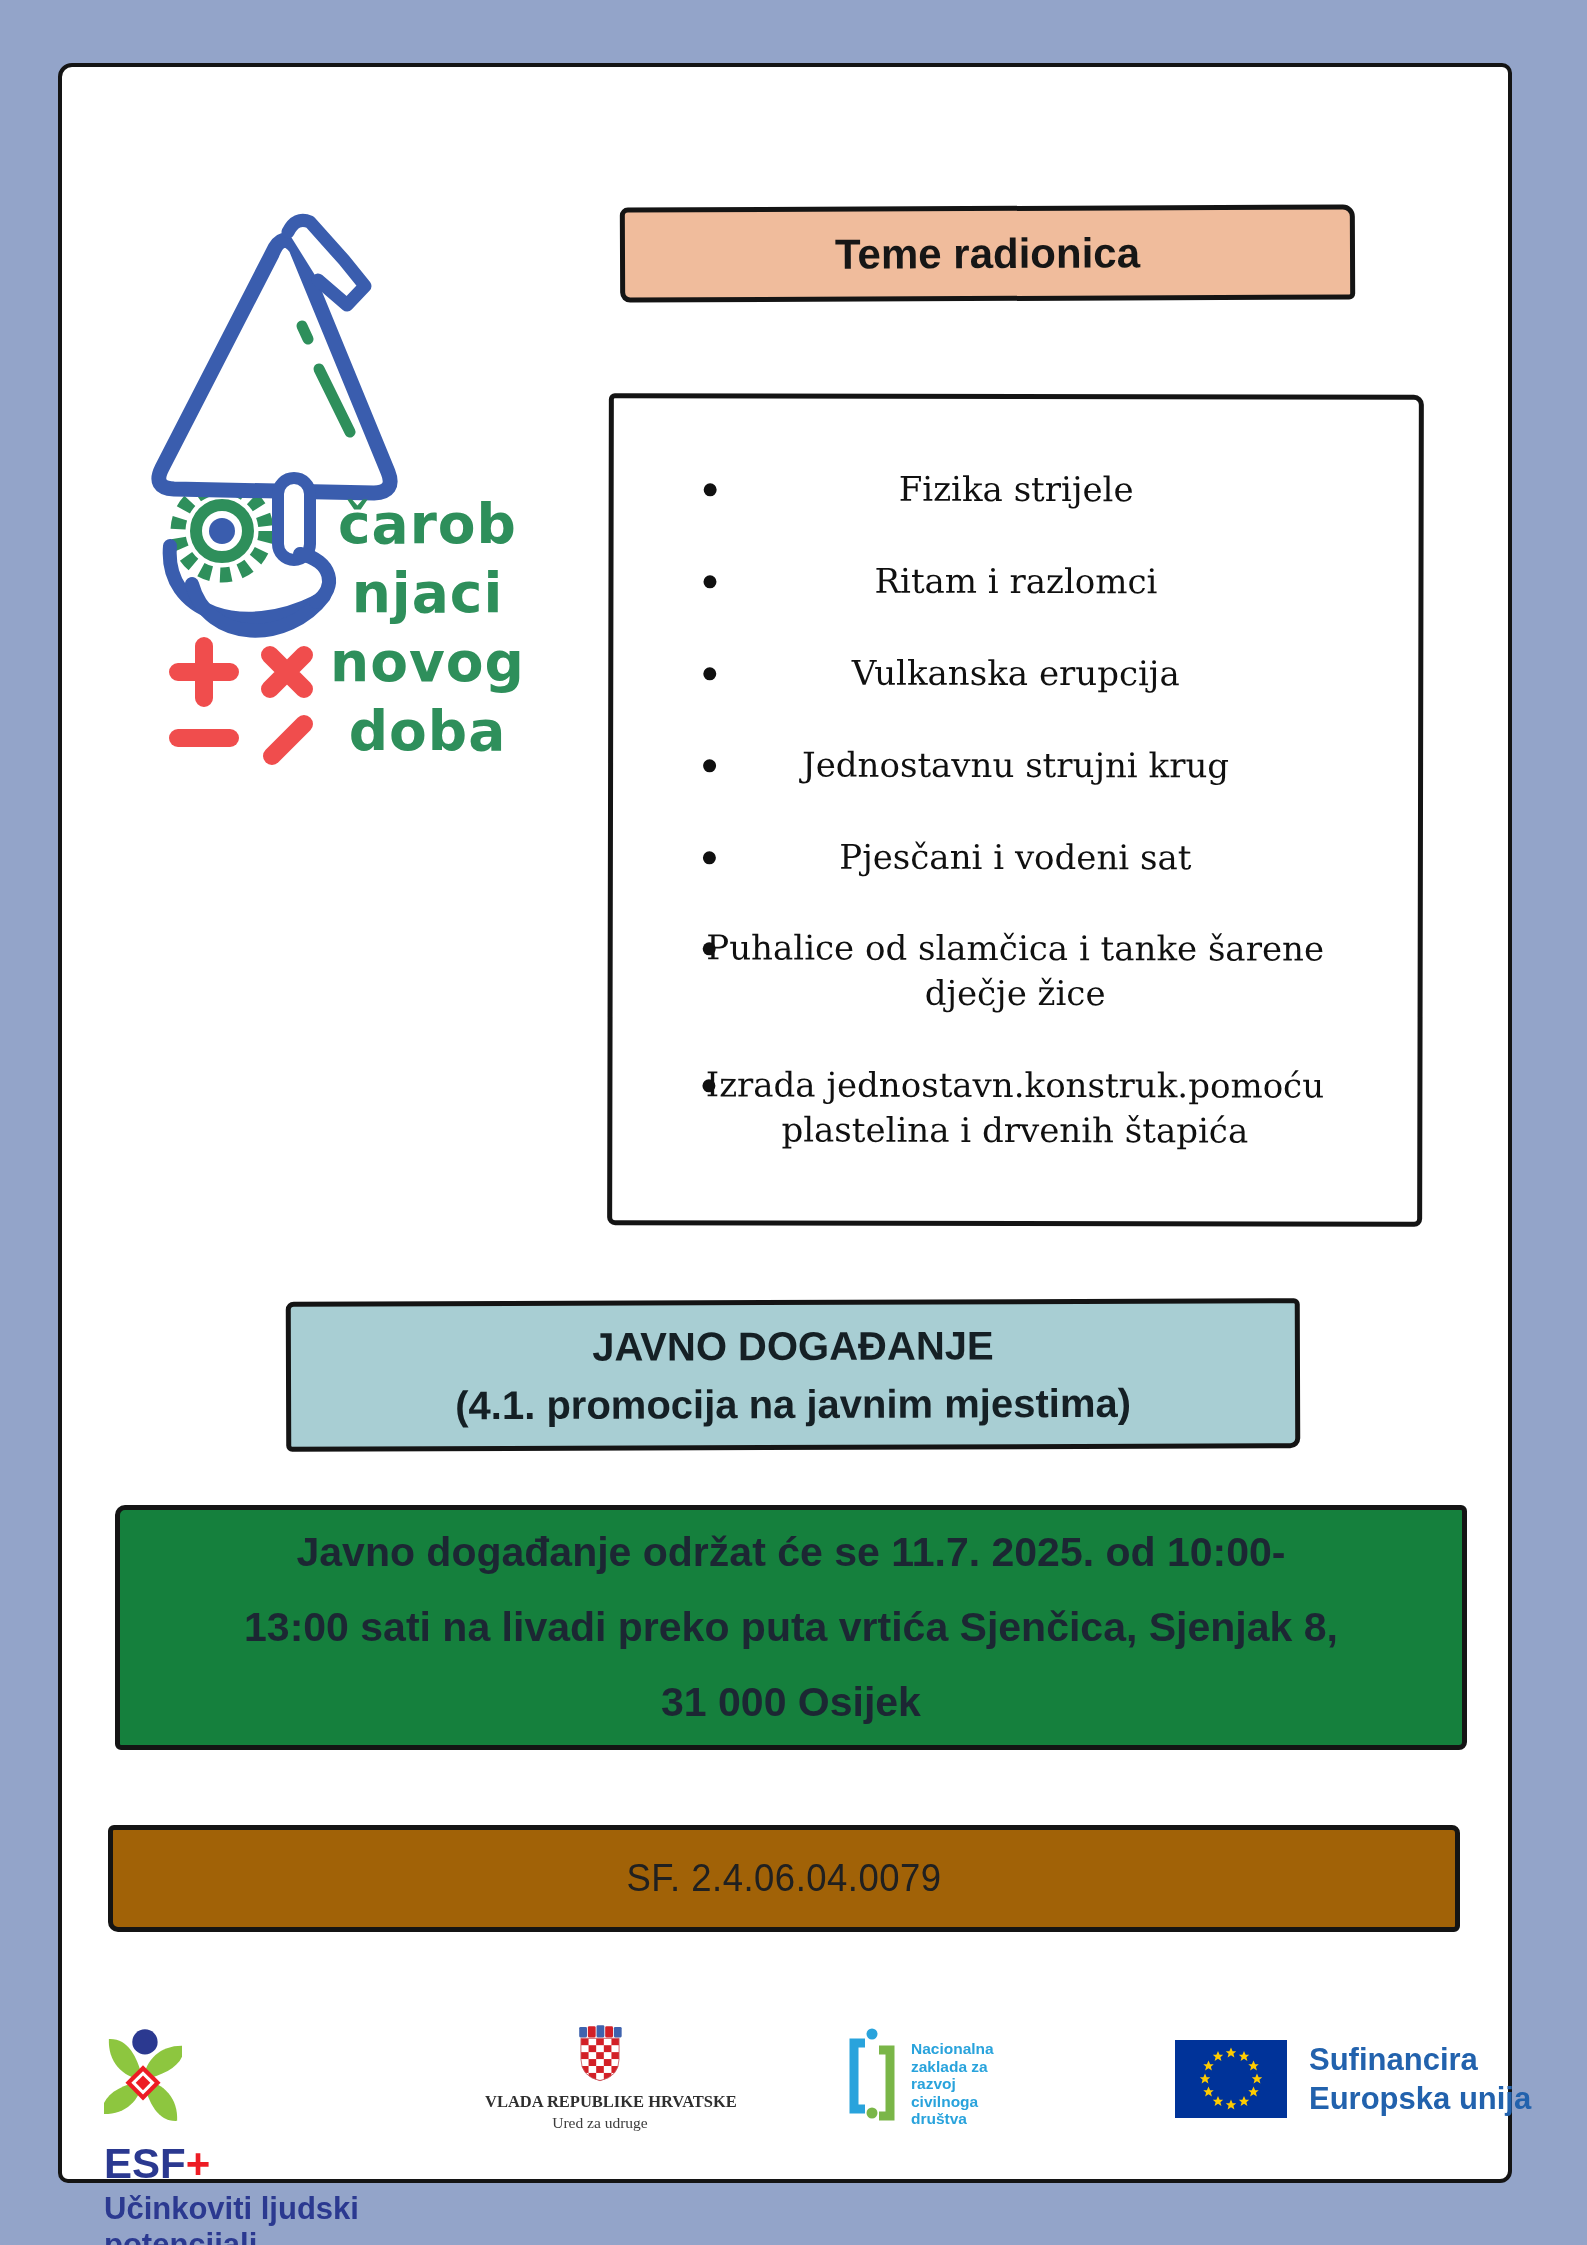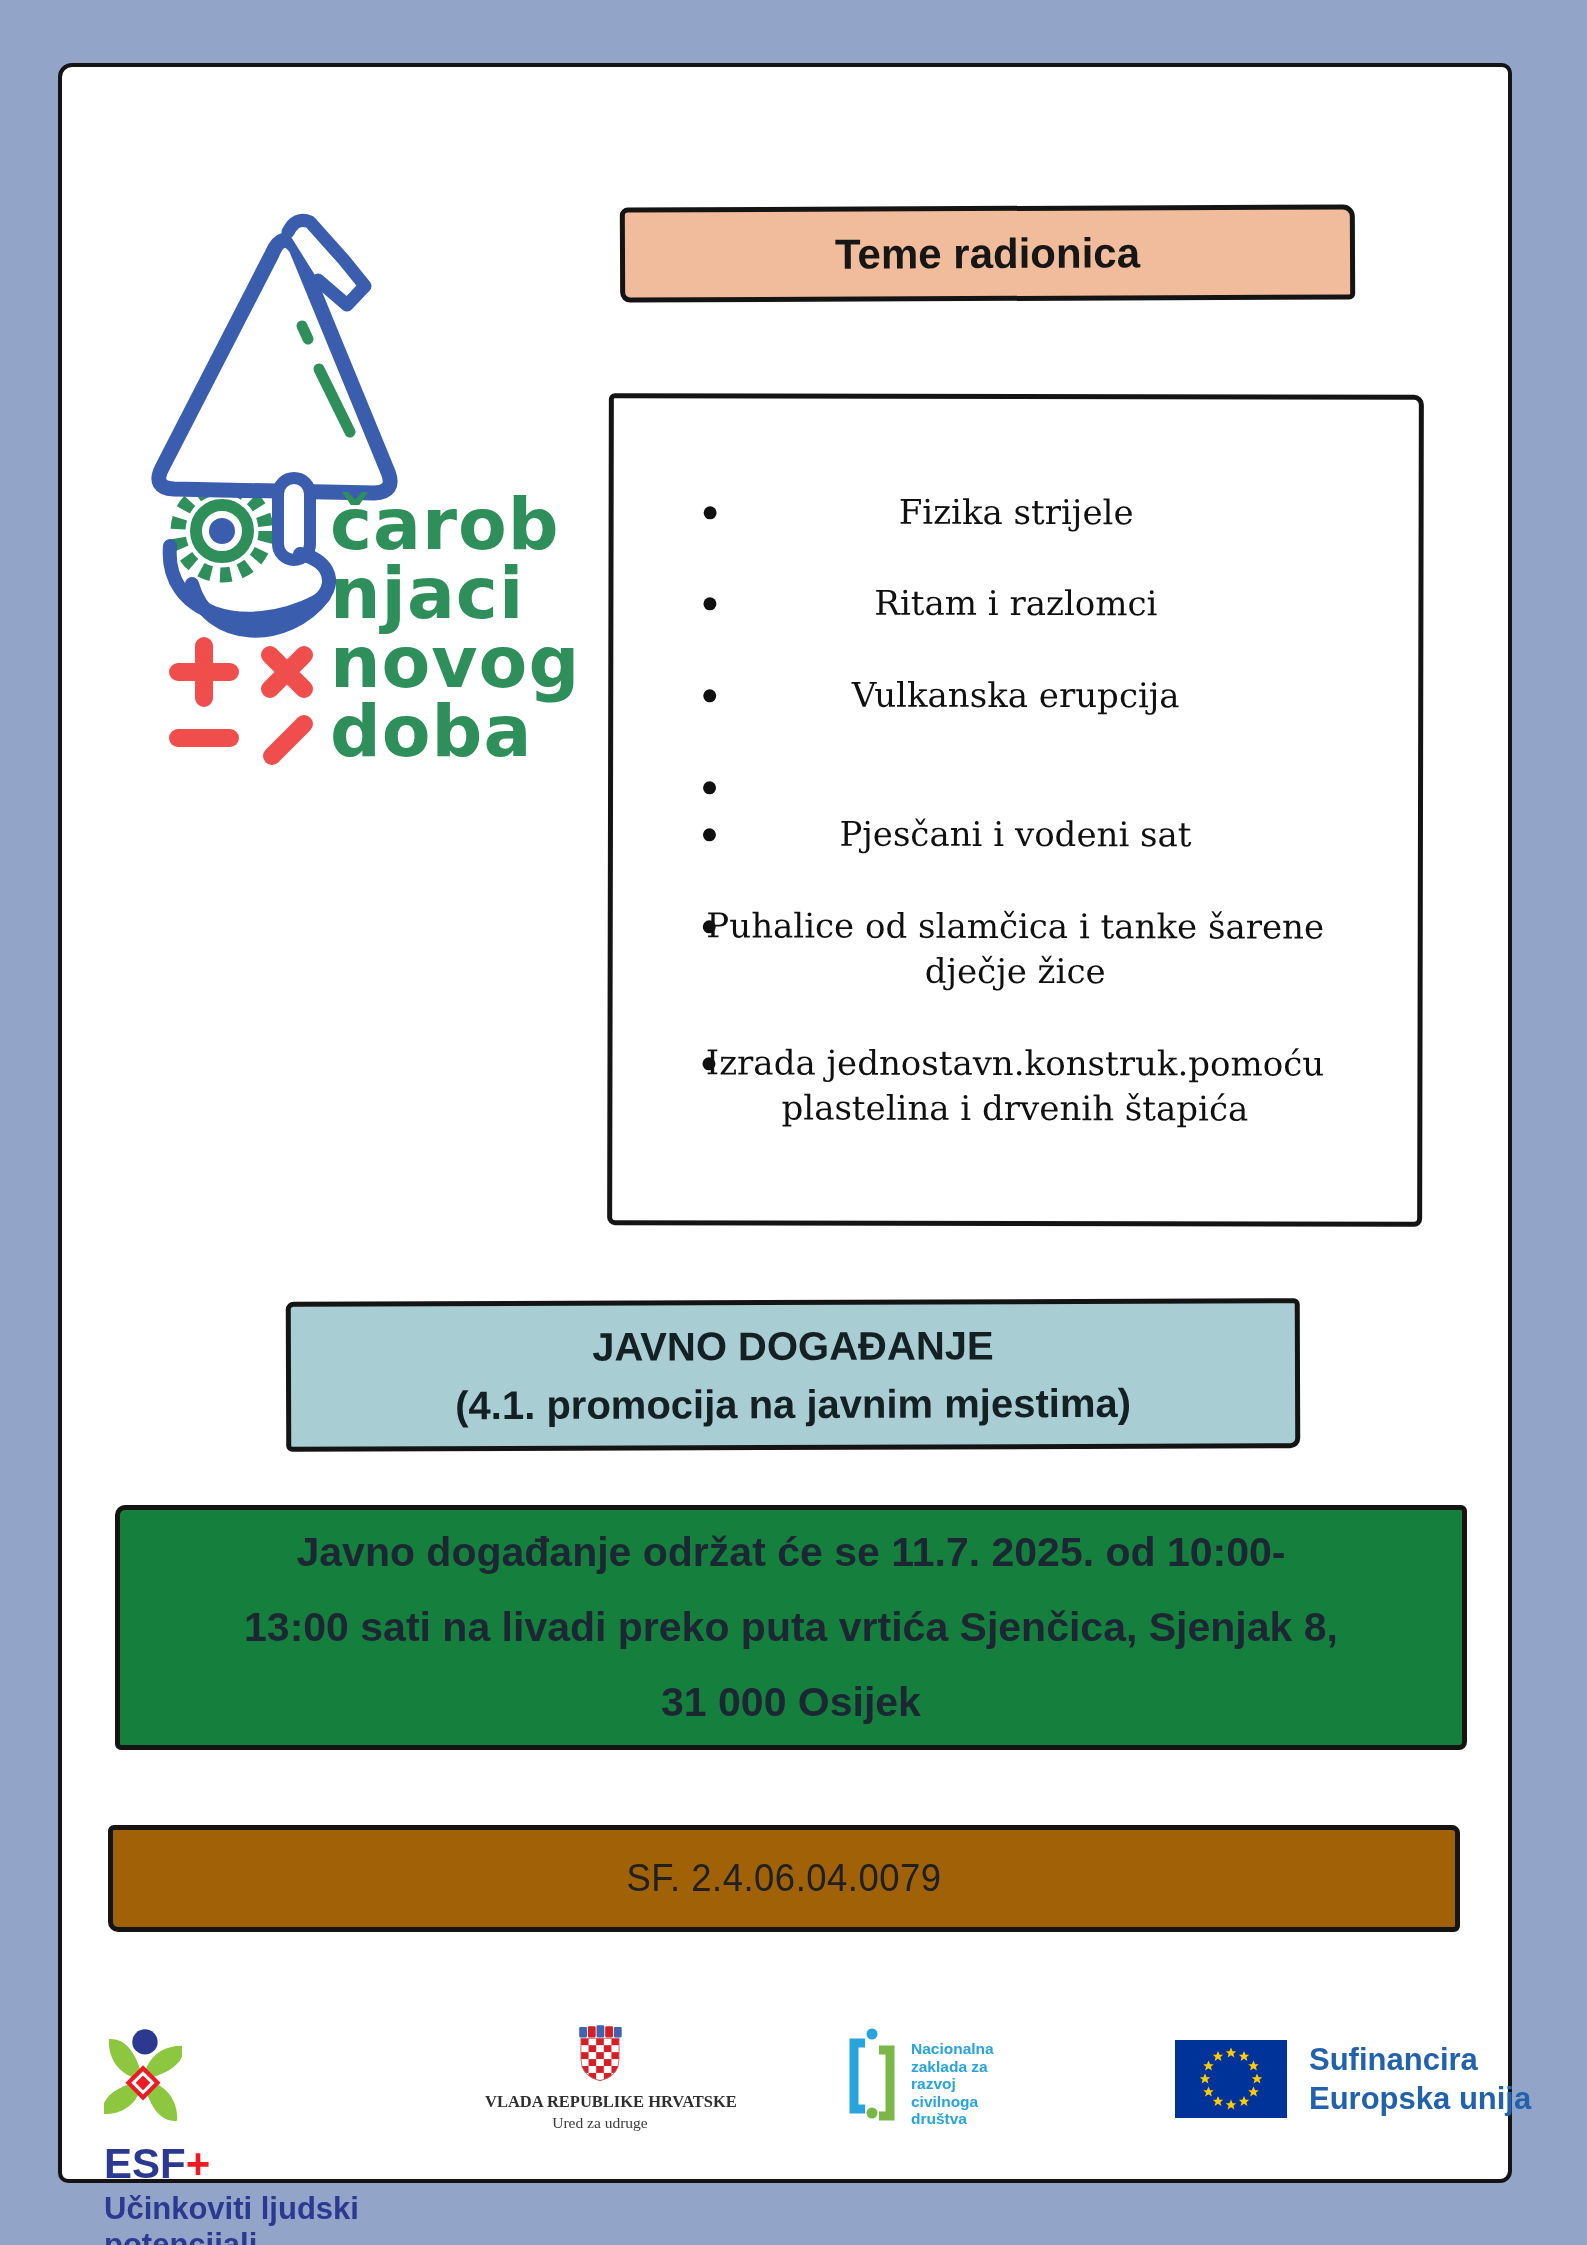--- a/index.html
+++ b/index.html
@@ -5,22 +5,22 @@
 <style>
   html,body{margin:0;padding:0;background:#93a4c9;}
   .canvas{position:relative;width:1587px;height:2245px;background:var(--bg,#93a4c9);overflow:hidden;
           font-family:"Liberation Sans",sans-serif;color:#171717;}
   .page{position:absolute;left:58px;top:63px;width:1446px;height:2112px;background:#fff;
         border:4px solid var(--ink,#141414);border-radius:14px 10px 12px 10px;}
 
   
   .logo-svg{position:absolute;left:112px;top:186px;width:440px;height:600px;}
   .logo-words{position:absolute;left:330px;top:490px;font-family:"DejaVu Sans",sans-serif;
-              font-weight:700;font-size:71px;line-height:69px;color:var(--logoGreen,#2e8f5b);
-              letter-spacing:1px;}
+              font-weight:700;font-size:55px;line-height:69px;color:var(--logoGreen,#2e8f5b);
+              letter-spacing:1px;text-align:center;}
 
   
   .hbox{position:absolute;border:5px solid var(--ink,#141414);box-sizing:border-box;}
   .peach{left:620px;top:206px;width:735px;height:95px;background:var(--peach,#f0bc9c);
          border-radius:8px 12px 6px 10px;transform:rotate(-.25deg);
          display:flex;align-items:center;justify-content:center;}
   .peach .t{font-size:42px;font-weight:700;color:#161616;}
 
   .topics{left:608px;top:394px;width:815px;height:832px;background:#fff;
           border-radius:6px 10px 8px 8px;transform:rotate(.12deg);}
@@ -118,20 +118,21 @@
         <li>
         <span class="dot"></span>
         <span>Ritam i razlomci</span>
       </li>
         <li>
         <span class="dot"></span>
         <span>Vulkanska erupcija</span>
       </li>
         <li>
         <span class="dot"></span>
+        <span>Jednostavnu strujni krug</span>
       </li>
         <li>
         <span class="dot"></span>
         <span>Pjesčani i vodeni sat</span>
       </li>
         <li>
         <span class="dot"></span>
         <span>Puhalice od slamčica i tanke šarene dječje žice</span>
       </li>
         <li>

